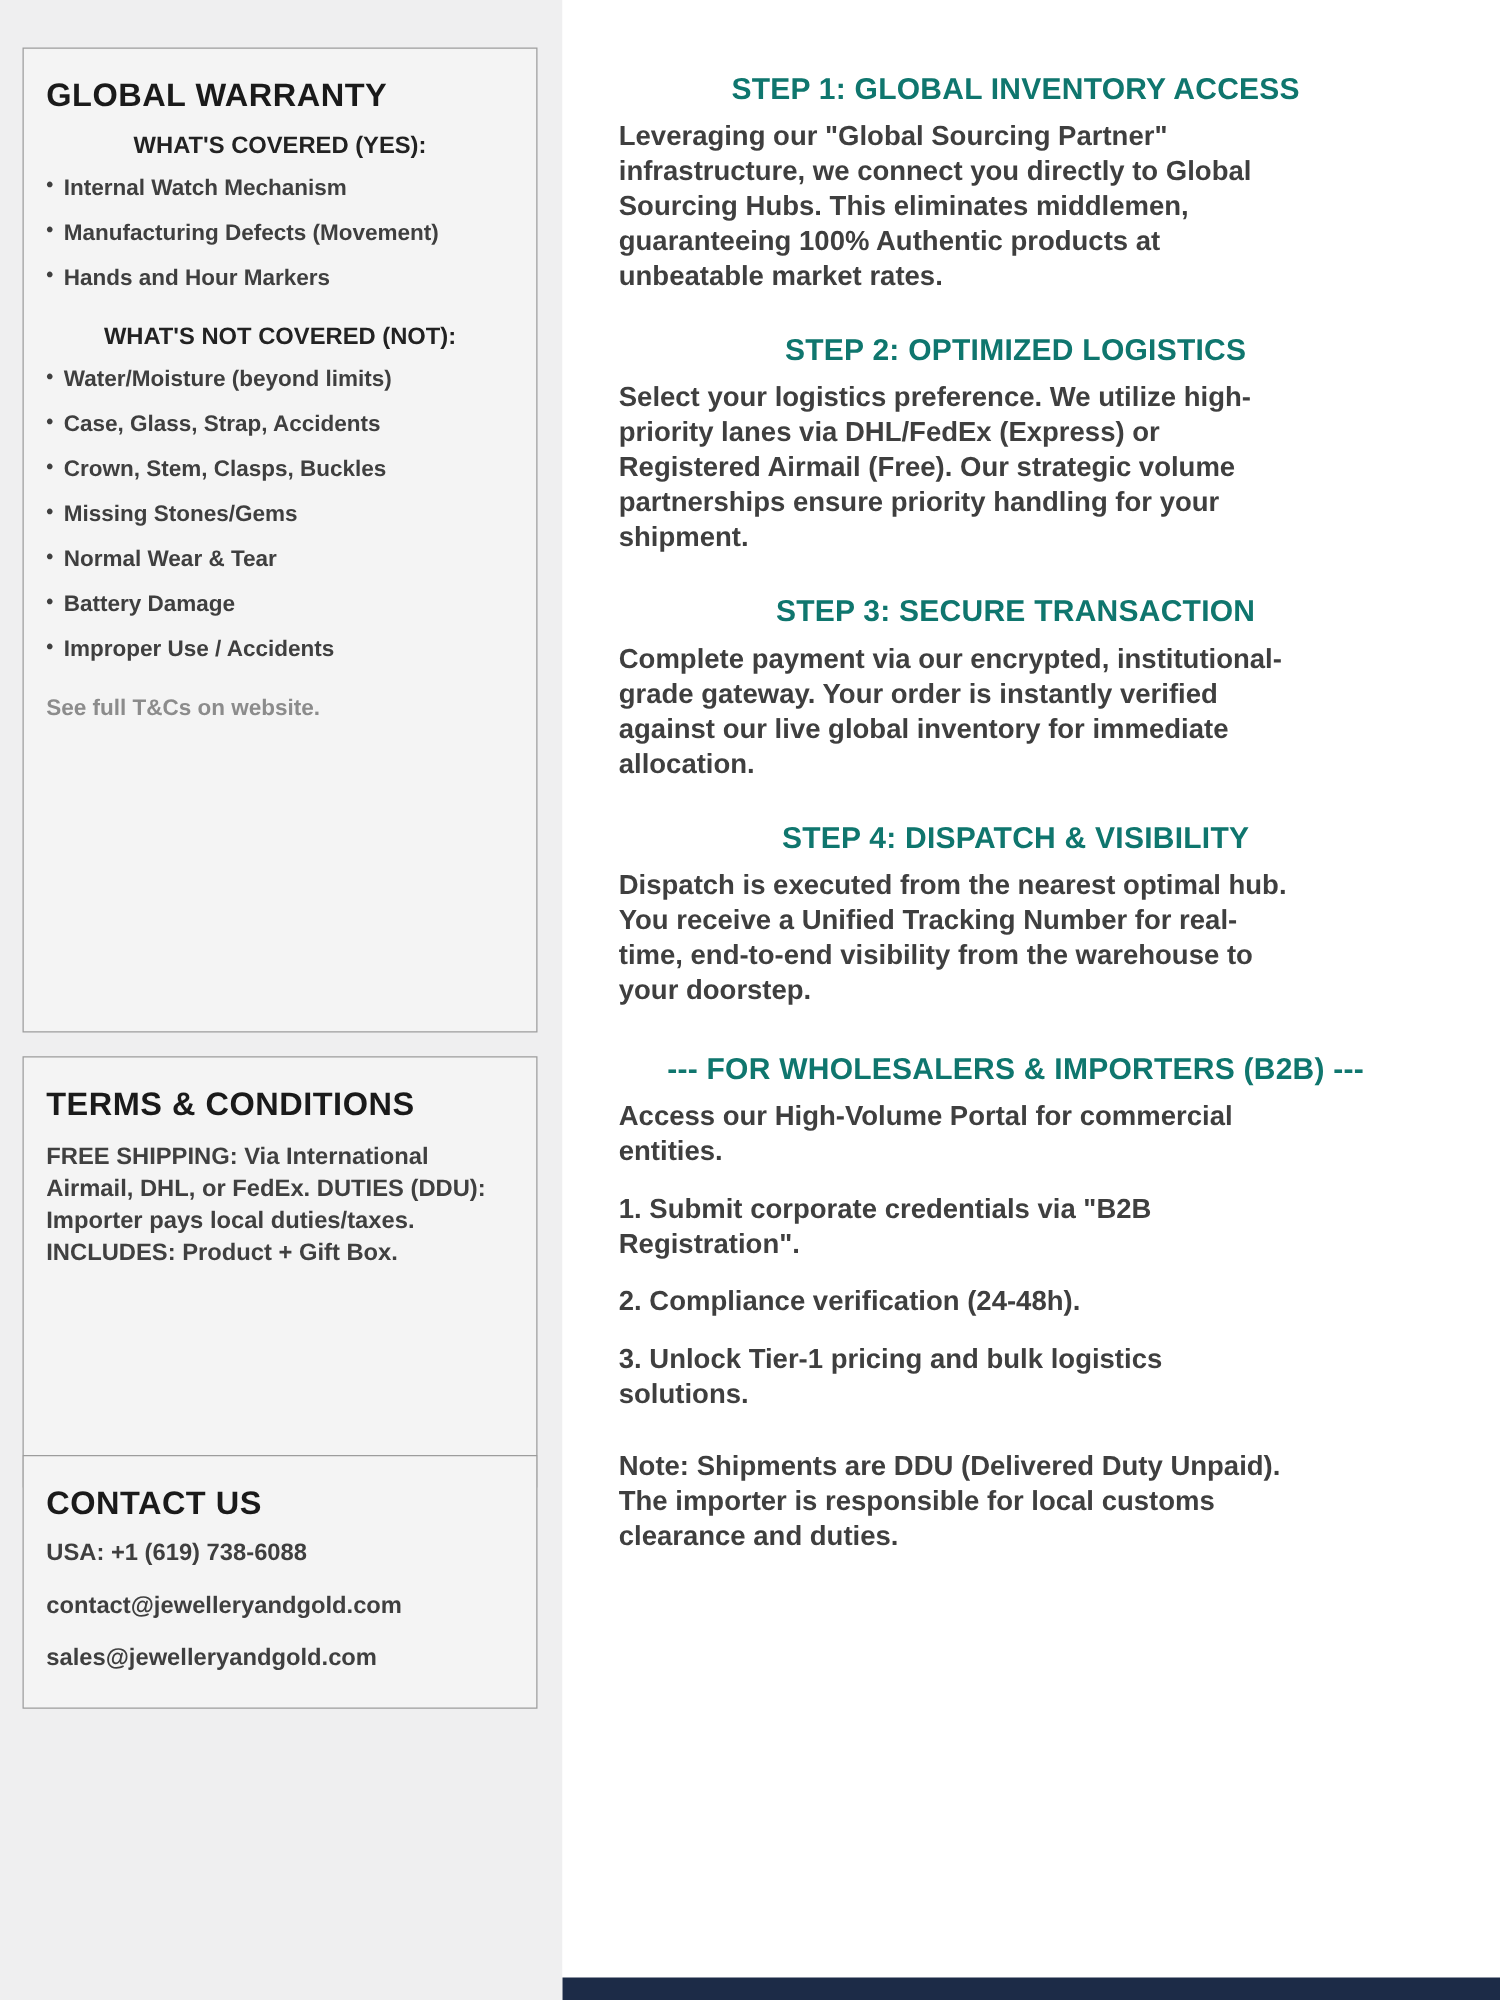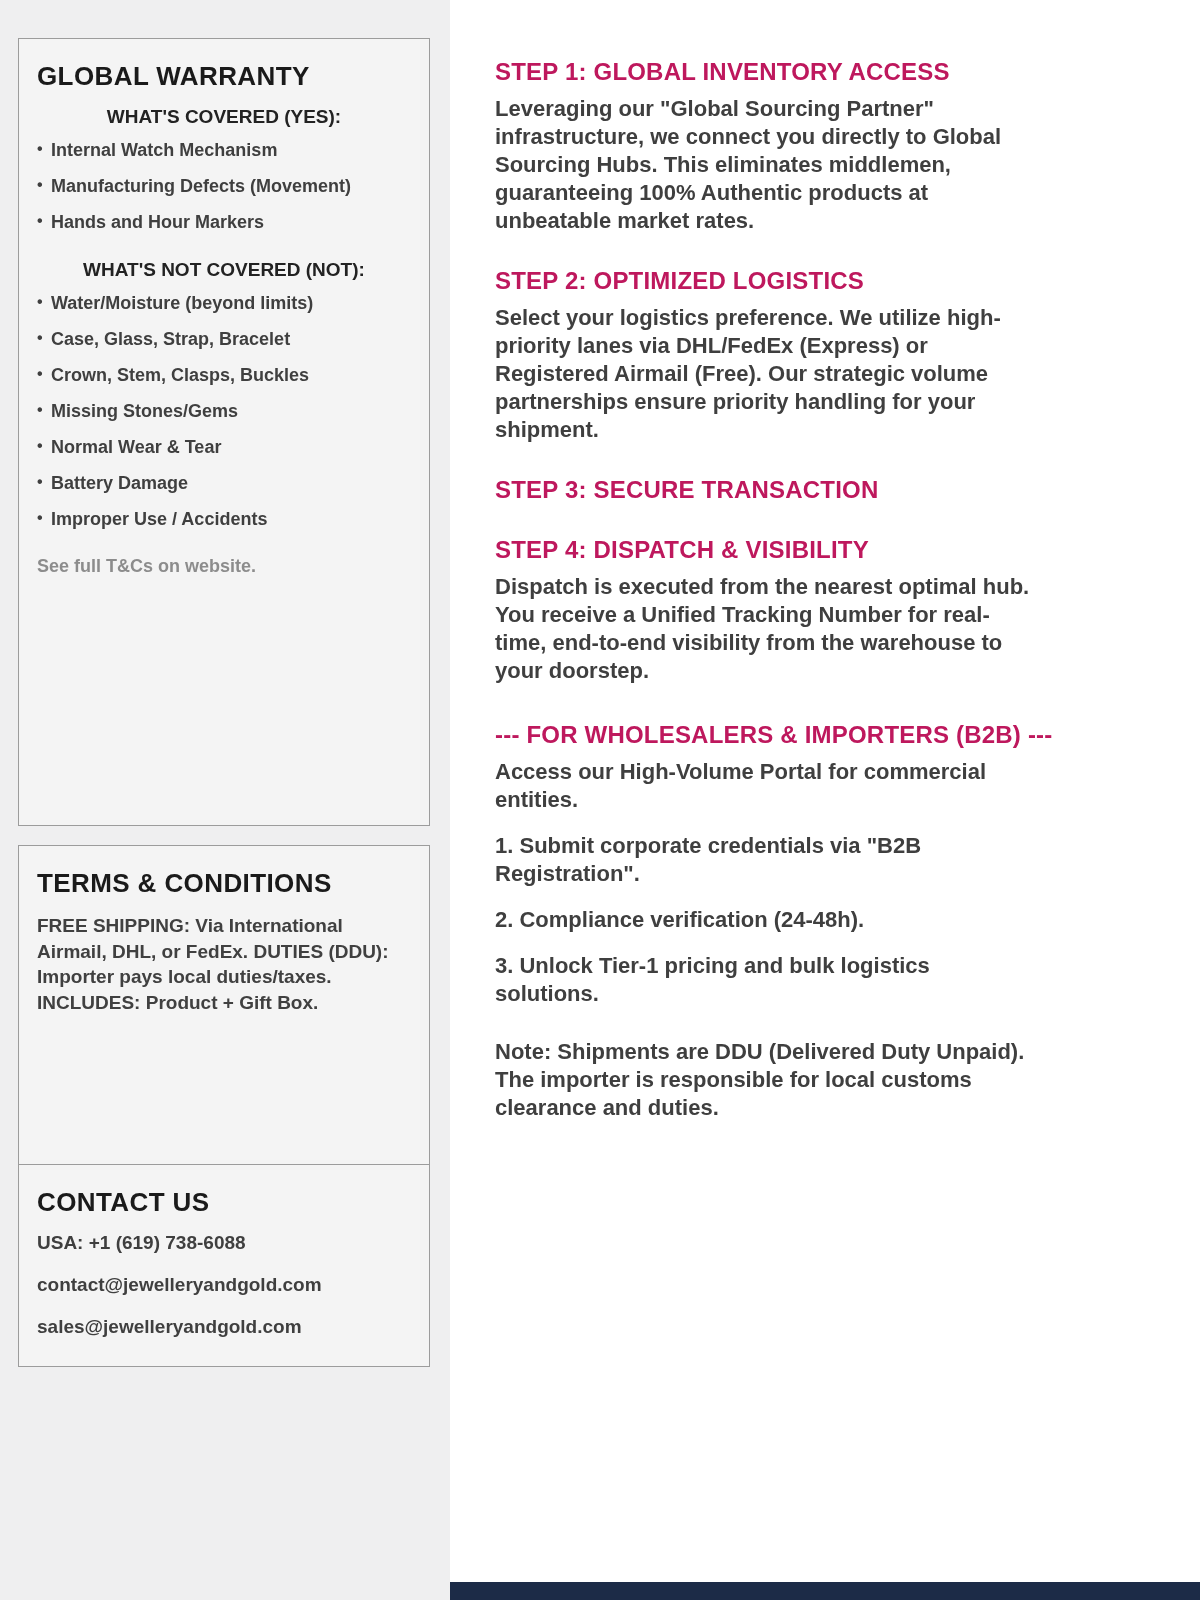--- a/index.html
+++ b/index.html
@@ -65,22 +65,22 @@
     width: 750px; height: 1600px;
     background: #ffffff;
     padding: 58px 70px 0 45px;
   }
   .content h1 {
     font-size: 40px; font-weight: bold; color: #111;
     letter-spacing: 0.5px; text-align: center;
     margin-bottom: 34px;
   }
   .step h2, .b2b h2 {
-    font-size: 24px; font-weight: bold; color: #be185d;
-    margin-bottom: 9px; letter-spacing: 0.2px;
+    font-size: 24px; font-weight: bold; color: #0f766e;
+    margin-bottom: 9px; letter-spacing: 0.2px; text-align: center;
   }
   .step p, .b2b p {
     font-size: 22px; font-weight: bold; color: #3f3f3f;
     line-height: 28px; max-width: 540px;
   }
   .step { margin-bottom: 32px; }
   .b2b { margin-top: 36px; }
   .b2b p { margin-bottom: 18px; }
   .b2b .note { margin-top: 30px; }
 
@@ -105,21 +105,21 @@
       <h2>GLOBAL WARRANTY</h2>
       <h3>WHAT'S COVERED (YES):</h3>
       <ul>
         <li>Internal Watch Mechanism</li>
         <li>Manufacturing Defects (Movement)</li>
         <li>Hands and Hour Markers</li>
       </ul>
       <h3>WHAT'S NOT COVERED (NOT):</h3>
       <ul>
         <li>Water/Moisture (beyond limits)</li>
-        <li>Case, Glass, Strap, Bracelet</li>
+        <li>Case, Glass, Strap, Accidents</li>
         <li>Crown, Stem, Clasps, Buckles</li>
         <li>Missing Stones/Gems</li>
         <li>Normal Wear &amp; Tear</li>
         <li>Battery Damage</li>
         <li>Improper Use / Accidents</li>
       </ul>
       <p class="muted">See full T&amp;Cs on website.</p>
     </section>
 
     <section class="box box-terms">
@@ -143,20 +143,21 @@
       <p>Leveraging our "Global Sourcing Partner" infrastructure, we connect you directly to Global Sourcing Hubs. This eliminates middlemen, guaranteeing 100% Authentic products at unbeatable market rates.</p>
     </section>
 
     <section class="step">
       <h2>STEP 2: OPTIMIZED LOGISTICS</h2>
       <p>Select your logistics preference. We utilize high-priority lanes via DHL/FedEx (Express) or Registered Airmail (Free). Our strategic volume partnerships ensure priority handling for your shipment.</p>
     </section>
 
     <section class="step">
       <h2>STEP 3: SECURE TRANSACTION</h2>
+      <p>Complete payment via our encrypted, institutional-grade gateway. Your order is instantly verified against our live global inventory for immediate allocation.</p>
     </section>
 
     <section class="step">
       <h2>STEP 4: DISPATCH &amp; VISIBILITY</h2>
       <p>Dispatch is executed from the nearest optimal hub. You receive a Unified Tracking Number for real-time, end-to-end visibility from the warehouse to your doorstep.</p>
     </section>
 
     <section class="b2b">
       <h2>--- FOR WHOLESALERS &amp; IMPORTERS (B2B) ---</h2>
       <p>Access our High-Volume Portal for commercial entities.</p>

